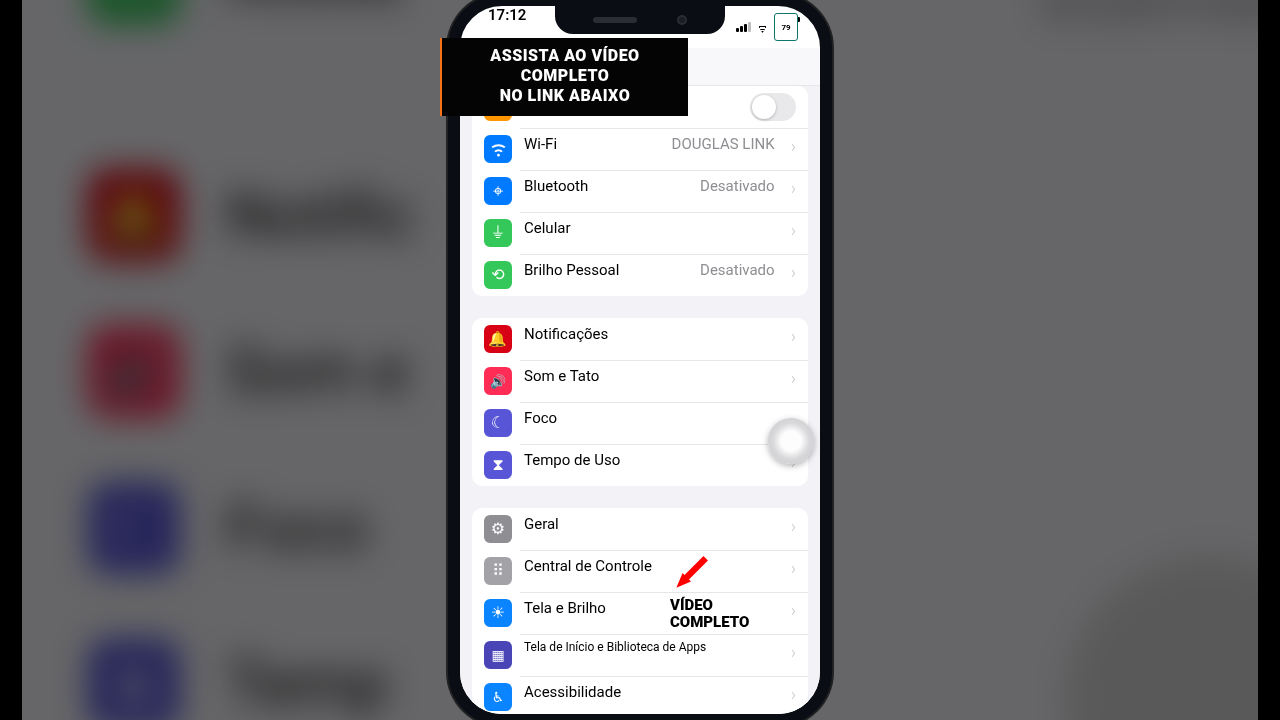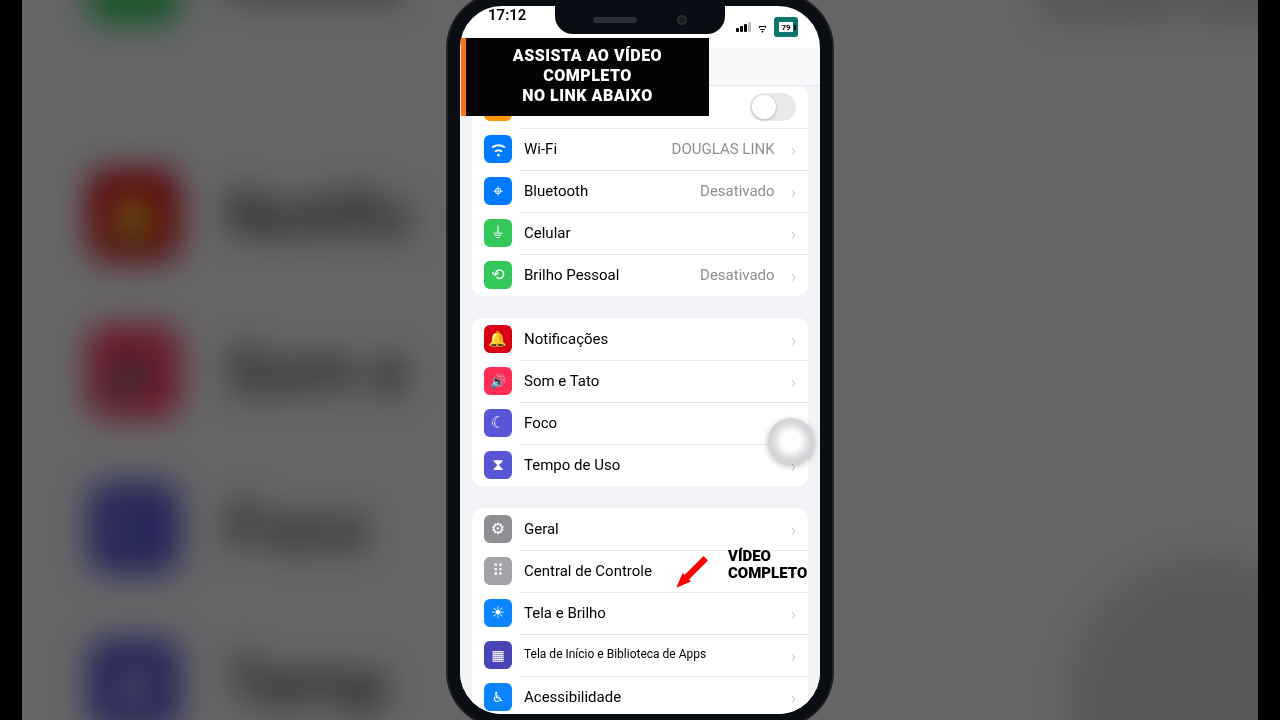--- a/index.html
+++ b/index.html
@@ -81,35 +81,35 @@
   .sig-bars span:nth-child(2){height:6px}
   .sig-bars span:nth-child(3){height:8px}
   .sig-bars span:nth-child(4){height:10px;background:#bdbdbd}
   .wifi-ic{width:15px;height:12px;position:relative}
   .wifi-ic::before{content:"";position:absolute;inset:0;background:
     radial-gradient(circle at 50% 100%, #000 0 2px, transparent 2px),
     radial-gradient(circle at 50% 100%, transparent 3px, #000 3px 4.5px, transparent 4.5px),
     radial-gradient(circle at 50% 100%, transparent 6px, #000 6px 7.5px, transparent 7.5px);
     clip-path: polygon(0 0,100% 0,50% 100%);
   }
-  .batt{width:24px;height:20px;border:5px solid #0f766e;border-radius:3px;position:relative;display:flex;align-items:center;font-size:8px;font-weight:700;justify-content:center}
+  .batt{width:24px;height:28px;border:1px solid #0f766e;border-radius:3px;position:relative;display:flex;align-items:center;font-size:8px;font-weight:700;justify-content:center}
   .batt::after{content:"";position:absolute;right:-3px;top:3px;width:2px;height:5px;background:#000;border-radius:0 1px 1px 0}
 
   .screen-body{
     height: calc(100% - 42px);
     background:#f2f2f7;
     overflow:hidden;
     position:relative;
   }
   .nav-header{height:38px;background:#f8f8fa;border-bottom:1px solid #e5e5ea;}
 
   .group{margin:0 12px 22px;background:#fff;border-radius:10px;overflow:hidden}
   .group:first-of-type{margin-top:0}
   .row{
-    display:flex;align-items:center;gap:12px;
+    display:flex;align-items:flex-start;gap:12px;
     padding:7px 12px;min-height:40px;
     position:relative;
   }
   .row + .row::before{
     content:"";position:absolute;left:48px;right:0;top:0;height:1px;background:#e5e5ea;
   }
   .row .icon{
     width:28px;height:28px;border-radius:6px;flex:0 0 28px;
     display:flex;align-items:center;justify-content:center;color:#fff;
   }
@@ -140,30 +140,29 @@
   .assistive-touch{
     position:absolute;right:6px;top:370px;width:46px;height:46px;border-radius:50%;
     background:radial-gradient(circle at 50% 50%, #fdfdfd 0 30%, #d9d9dc 55%, #c4c4c8 100%);
     box-shadow:0 2px 6px rgba(0,0,0,.3);
   }
 
   
   .overlay-banner{
     position:absolute;left:440px;top:38px;width:248px;
     background:#040404;color:#fff;
-    border-left:5px solid #f97316;
+    border-left:2px solid #f97316;
     padding:8px 12px 10px;
     text-align:center;
     font-family:"Arial Black",Arial,sans-serif;
     font-weight:900;font-size:16px;letter-spacing:.5px;line-height:1.25;
     z-index:200;
-    margin-left:21px;
   }
   .arrow-annot{
-    position:absolute;left:670px;top:552px;display:flex;align-items:flex-start;gap:16px;z-index:200;
+    position:absolute;left:670px;top:552px;display:flex;align-items:flex-start;gap:7px;z-index:200;flex-direction:column;
   }
   .arrow-annot svg{width:42px;height:42px}
   .arrow-annot .txt{font-family:Arial,sans-serif;font-weight:900;font-size:15px;color:#000;line-height:1.1;margin-top:-4px}
 </style>
 </head>
 <body>
 
 <div class="bg-blur">
   <div class="bg-row" style="margin-top:-50px">
     <div class="bg-icon" style="background:#34c759">

